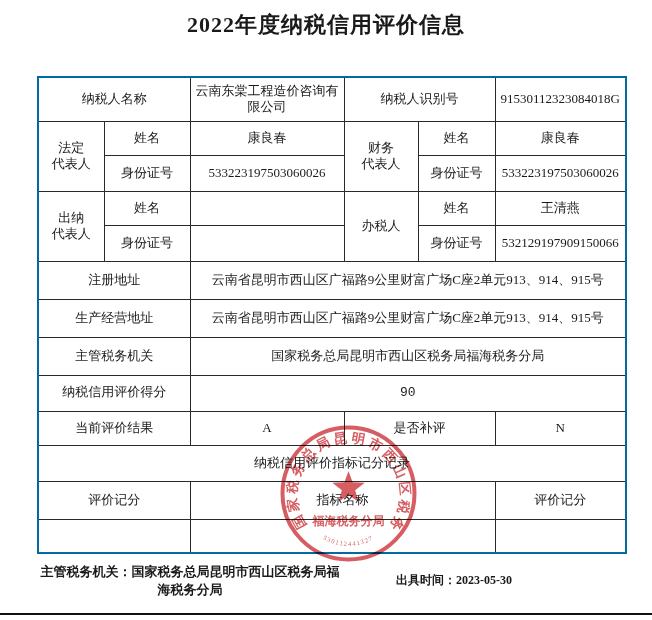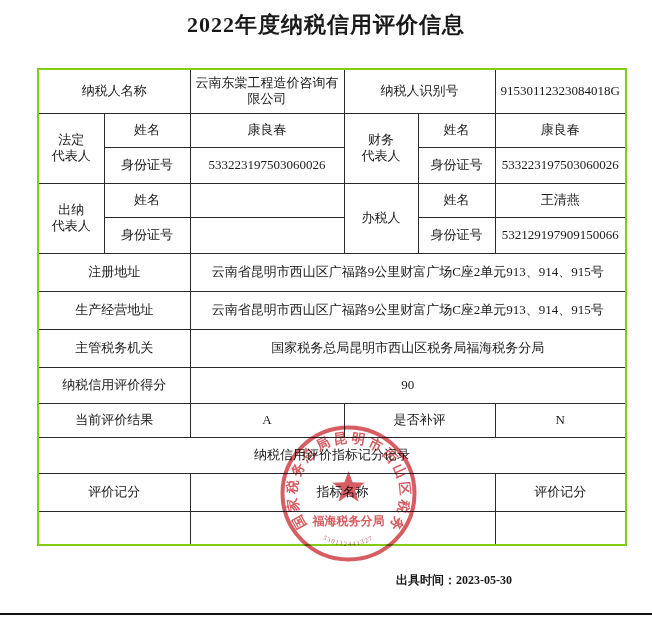--- a/index.html
+++ b/index.html
@@ -10,39 +10,39 @@
     font-family:"Liberation Serif","DejaVu Serif",serif;
     color:#1a1a1a;
     overflow:hidden;
   }
   .doc-title{
     position:absolute;top:10px;left:0;width:652px;
     text-align:center;font-size:22px;font-weight:bold;
     letter-spacing:1px;
   }
   table.main{
-    position:absolute;top:68px;left:37px;
+    position:absolute;top:76px;left:37px;
     width:588px;
     border-collapse:collapse;
     table-layout:fixed;
-    border:2px solid #84cc16;
+    border:2px solid #0369a1;
   }
   table.main td{
     border:1px solid #2a2a2a;
     text-align:center;
     vertical-align:middle;
     font-size:13px;
     line-height:1.25;
     padding:1px 4px;
     word-break:break-all;
   }
   .prewrap{white-space:pre-line;}
   tr.r1{height:44px;}  tr.r2{height:34px;}  tr.r3{height:36px;}
   tr.r4{height:34px;margin-left:11px;}  tr.r5{height:36px;}  tr.r6{height:38px;}
-  tr.r7{height:38px;margin-left:17px;}  tr.r8{height:38px;}  tr.r9{height:36px;}
+  tr.r7{height:38px;margin-left:17px;}  tr.r8{height:38px;}  tr.r9{height:36px;font-family:Liberation Mono, monospace;}
   tr.r10{height:34px;} tr.r11{height:36px;} tr.r12{height:38px;}
   tr.r13{height:34px;}
   .footer-left{
     position:absolute;left:40px;top:563px;width:300px;
     text-align:center;font-size:13px;font-weight:bold;line-height:1.35;
   }
   .footer-right{
     position:absolute;left:396px;top:572px;
     font-size:12px;font-weight:bold;
   }
@@ -173,18 +173,19 @@
         <textPath href="#sealRing" startOffset="2" textLength="248" lengthAdjust="spacing">国家税务总局昆明市西山区税务局</textPath>
       </text>
       <polygon fill="#cf4146" points="71.5,49 75.6,60.3 87.7,60.7 78.2,68.2 81.5,79.8 71.5,73 61.5,79.8 64.8,68.2 55.3,60.7 67.4,60.3"></polygon>
       <text x="71.5" y="103" text-anchor="middle" fill="#cf4146" font-size="12" font-weight="bold" font-family="Liberation Serif, DejaVu Serif, serif">福海税务分局</text>
       <text fill="#cf4146" font-size="6.5" font-family="Liberation Serif, DejaVu Serif, serif">
         <textPath href="#sealCode" startOffset="2" textLength="52" lengthAdjust="spacing">530112441327</textPath>
       </text>
     </svg>
   </div>
 
+  <div class="footer-left">主管税务机关：国家税务总局昆明市西山区税务局福海税务分局</div>
 
   <div class="footer-right"><span>出具时间：</span><span>2023-05-30</span></div>
 
   <div class="bottom-rule"></div>
 
 </div>
 
 </body></html>

